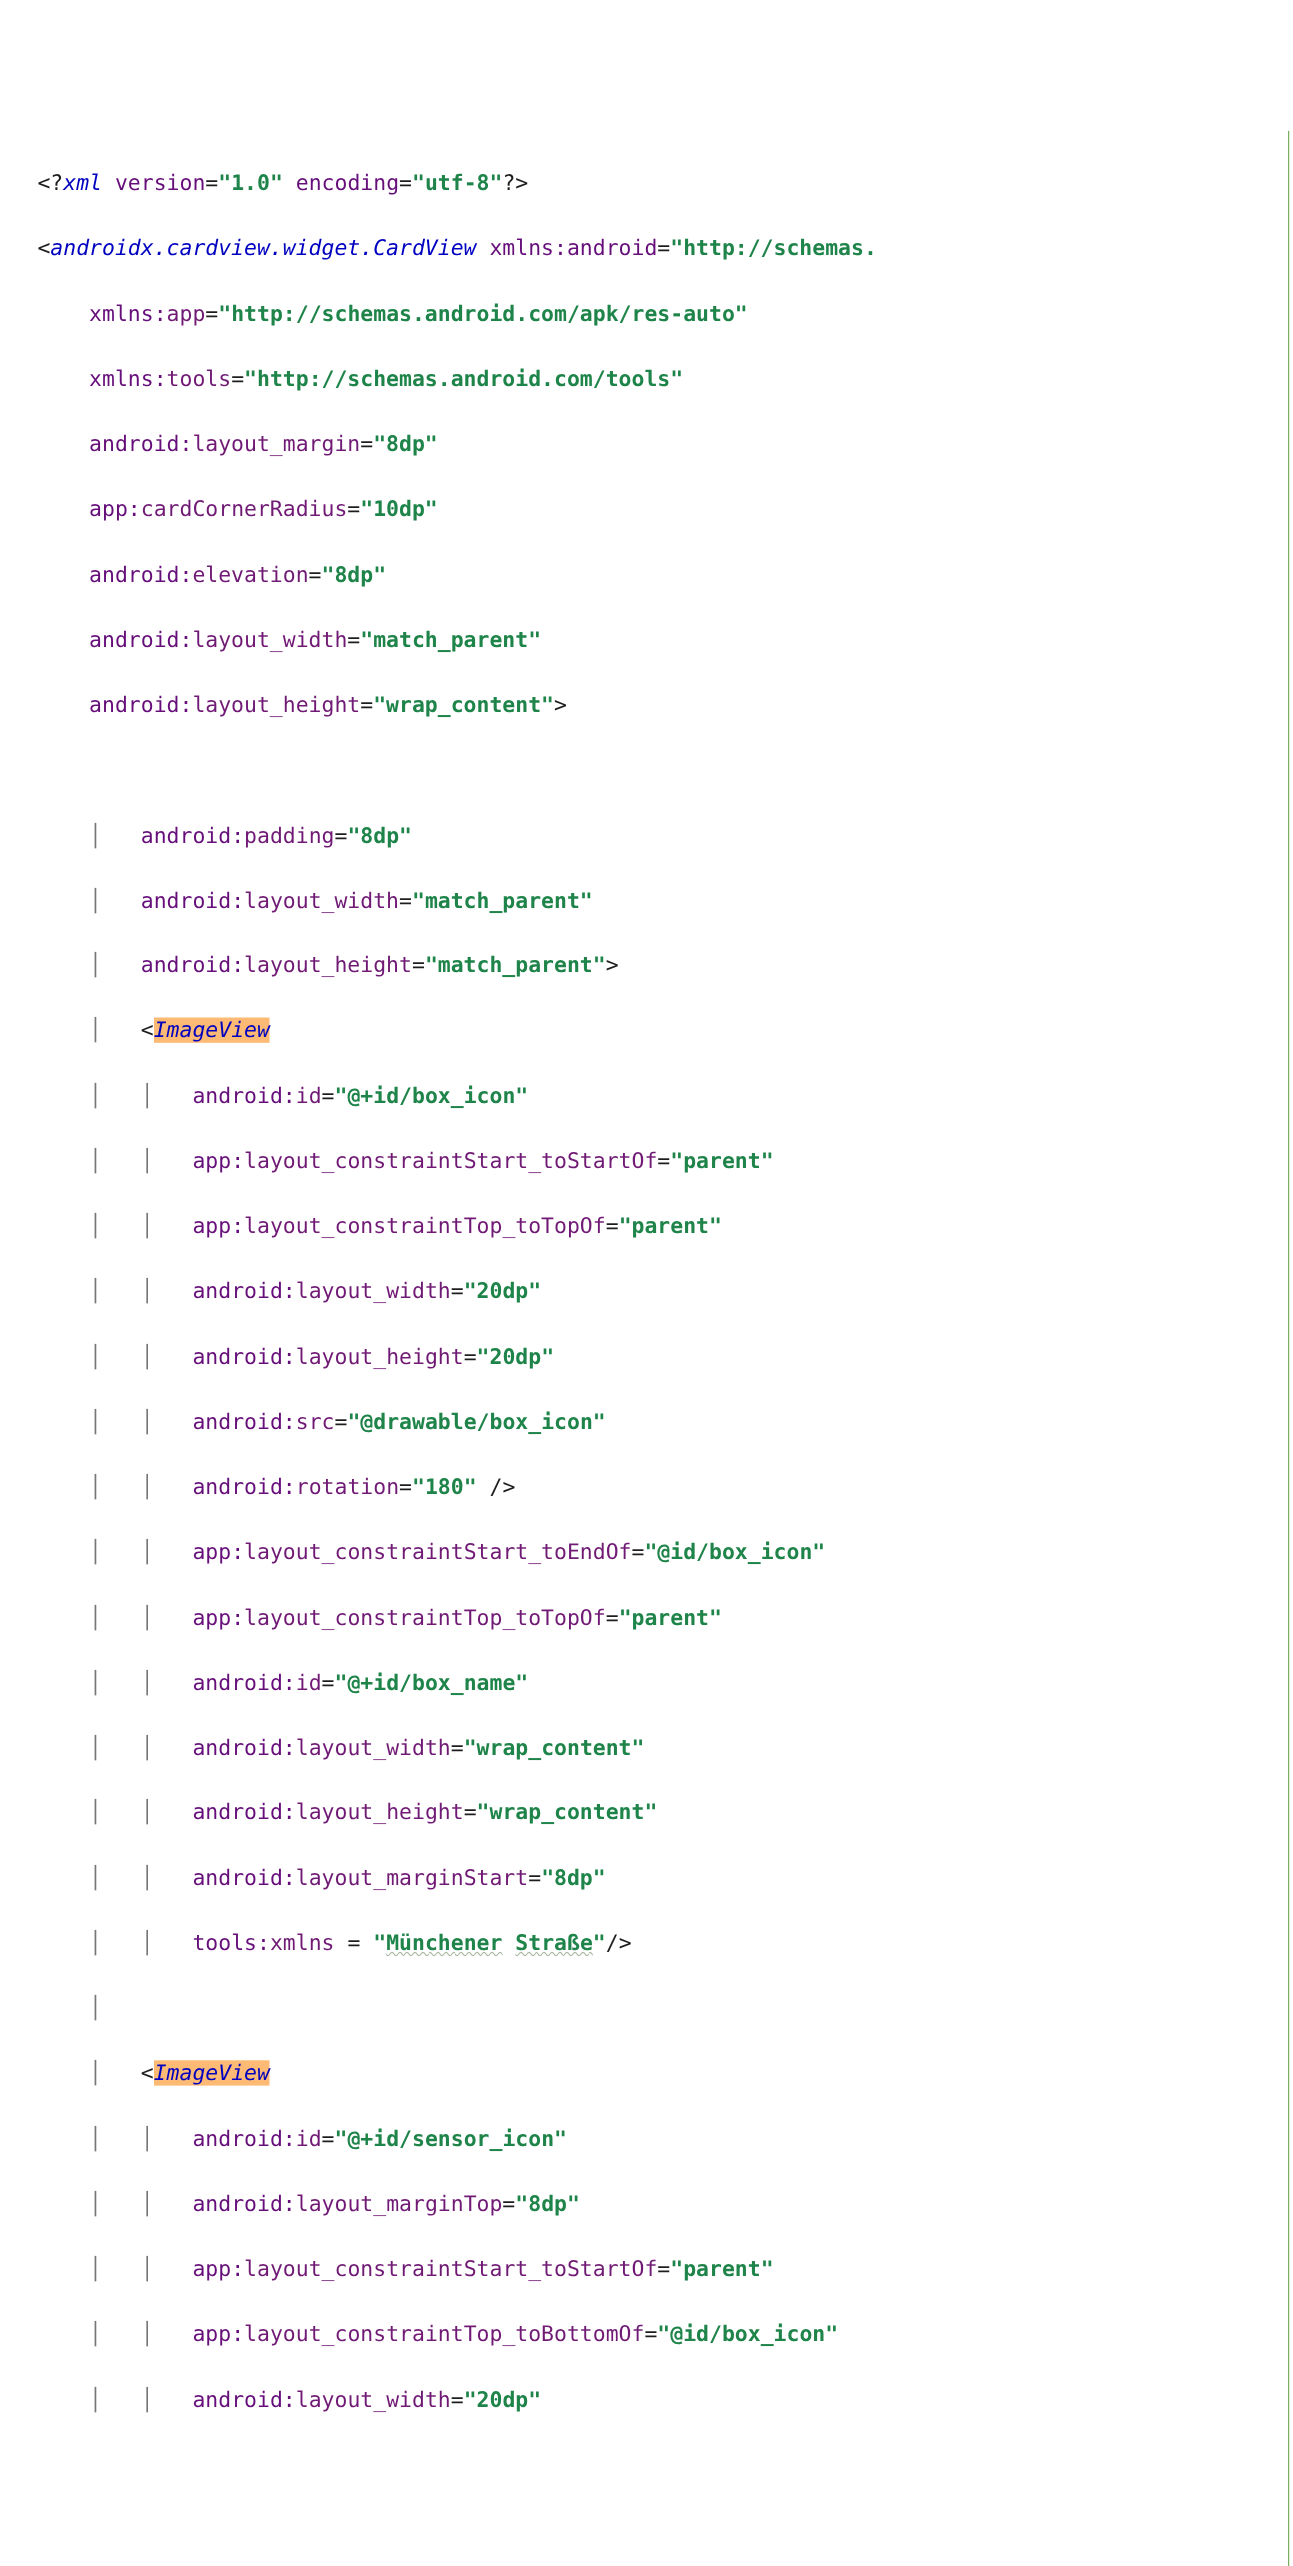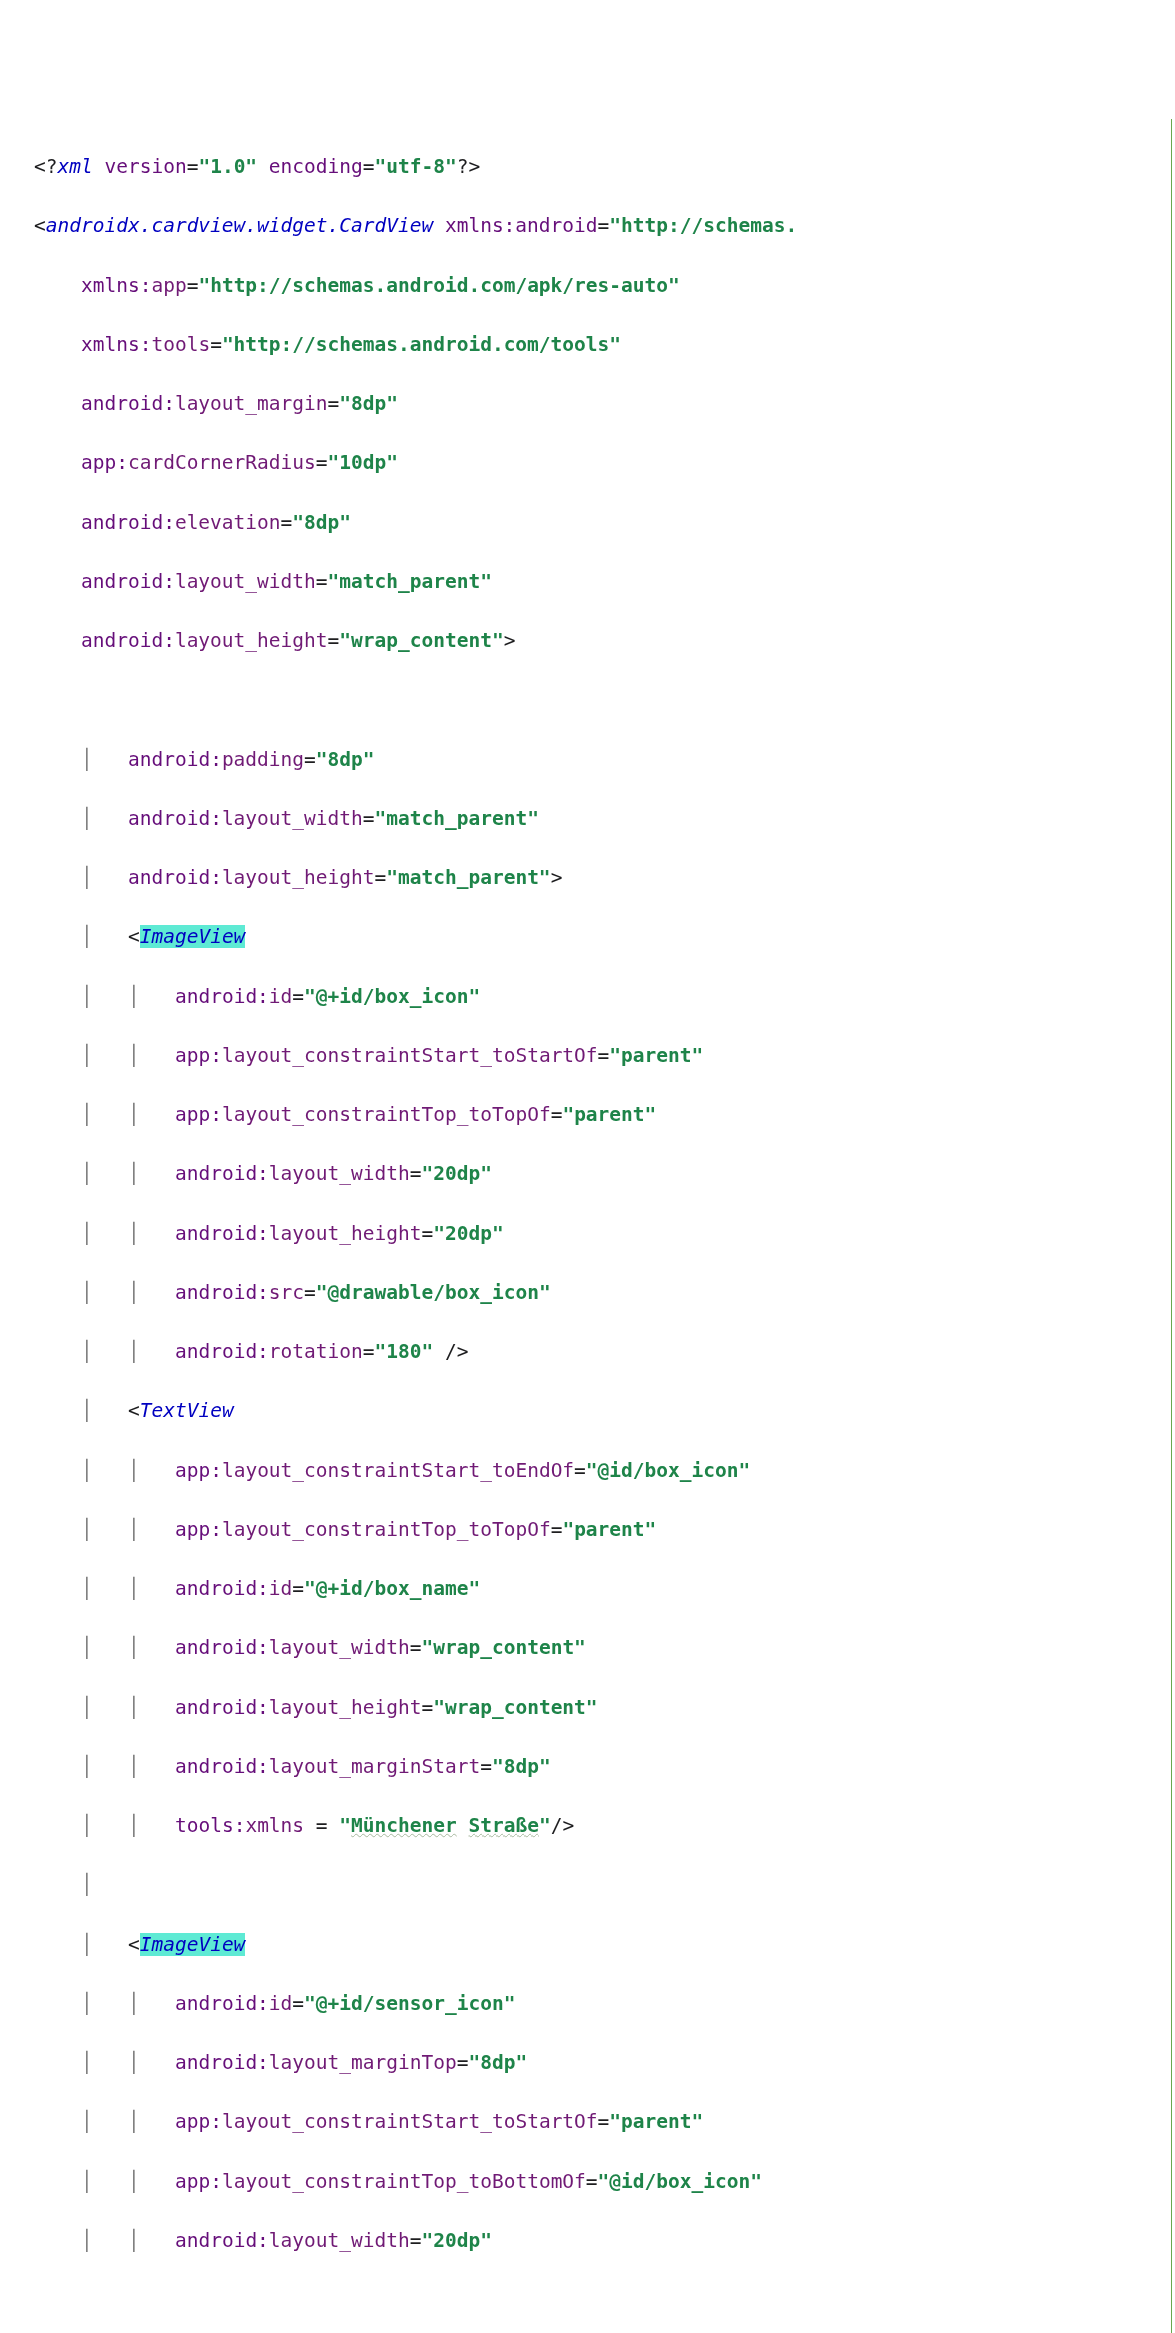--- a/index.html
+++ b/index.html
@@ -18,21 +18,21 @@
     border-right: 1.5px solid #6aa84f;
     width: 1172px;
   }
   .line { display: block; }
   .pi  { color: #1d1d1f; }  
   .tag { color: #0000c0; font-style: italic; }  
   .ns  { color: #660e7a; font-weight: 500; text-align: center; } 
   .attr{ color: #701a75; font-weight: 400; } 
   .val { color: #1e8449; font-weight: bold; } 
   .wavy { text-decoration: underline wavy #a8b8a0; text-decoration-thickness: 1px; text-align: center; }
-  .hl { background: #5eead4; }
+  .hl { background: #fdba74; }
   .gray { color: #777; }
 </style>
 </head>
 <body>
 
 
 
 <div class="code-area">
 <span class="line"><span class="pi">&lt;?</span><span class="tag">xml</span> <span class="ns">version</span><span class="pi">=</span><span class="val">"1.0"</span> <span class="ns">encoding</span><span class="pi">=</span><span class="val">"utf-8"</span><span class="pi">?&gt;</span></span>
 <span class="line"><span class="pi">&lt;</span><span class="tag">androidx.cardview.widget.CardView</span> <span class="ns">xmlns:android</span><span class="pi">=</span><span class="val">"http://schemas.</span></span>
@@ -48,21 +48,20 @@
 <span class="line">    <span class="gray">│</span>   <span class="ns">android:</span><span class="attr">layout_width</span><span class="pi">=</span><span class="val">"match_parent"</span></span>
 <span class="line">    <span class="gray">│</span>   <span class="ns">android:</span><span class="attr">layout_height</span><span class="pi">=</span><span class="val">"match_parent"</span><span class="pi">&gt;</span></span>
 <span class="line">    <span class="gray">│</span>   <span class="pi">&lt;</span><span class="tag hl">ImageView</span></span>
 <span class="line">    <span class="gray">│</span>   <span class="gray">│</span>   <span class="ns">android:</span><span class="attr">id</span><span class="pi">=</span><span class="val">"@+id/box_icon"</span></span>
 <span class="line">    <span class="gray">│</span>   <span class="gray">│</span>   <span class="ns">app:</span><span class="attr">layout_constraintStart_toStartOf</span><span class="pi">=</span><span class="val">"parent"</span></span>
 <span class="line">    <span class="gray">│</span>   <span class="gray">│</span>   <span class="ns">app:</span><span class="attr">layout_constraintTop_toTopOf</span><span class="pi">=</span><span class="val">"parent"</span></span>
 <span class="line">    <span class="gray">│</span>   <span class="gray">│</span>   <span class="ns">android:</span><span class="attr">layout_width</span><span class="pi">=</span><span class="val">"20dp"</span></span>
 <span class="line">    <span class="gray">│</span>   <span class="gray">│</span>   <span class="ns">android:</span><span class="attr">layout_height</span><span class="pi">=</span><span class="val">"20dp"</span></span>
 <span class="line">    <span class="gray">│</span>   <span class="gray">│</span>   <span class="ns">android:</span><span class="attr">src</span><span class="pi">=</span><span class="val">"@drawable/box_icon"</span></span>
 <span class="line">    <span class="gray">│</span>   <span class="gray">│</span>   <span class="ns">android:</span><span class="attr">rotation</span><span class="pi">=</span><span class="val">"180"</span><span class="pi"> /&gt;</span></span>
-<span class="line">    <span class="gray">│</span>   <span class="pi">&lt;</span><span class="tag">TextView</span></span>
 <span class="line">    <span class="gray">│</span>   <span class="gray">│</span>   <span class="ns">app:</span><span class="attr">layout_constraintStart_toEndOf</span><span class="pi">=</span><span class="val">"@id/box_icon"</span></span>
 <span class="line">    <span class="gray">│</span>   <span class="gray">│</span>   <span class="ns">app:</span><span class="attr">layout_constraintTop_toTopOf</span><span class="pi">=</span><span class="val">"parent"</span></span>
 <span class="line">    <span class="gray">│</span>   <span class="gray">│</span>   <span class="ns">android:</span><span class="attr">id</span><span class="pi">=</span><span class="val">"@+id/box_name"</span></span>
 <span class="line">    <span class="gray">│</span>   <span class="gray">│</span>   <span class="ns">android:</span><span class="attr">layout_width</span><span class="pi">=</span><span class="val">"wrap_content"</span></span>
 <span class="line">    <span class="gray">│</span>   <span class="gray">│</span>   <span class="ns">android:</span><span class="attr">layout_height</span><span class="pi">=</span><span class="val">"wrap_content"</span></span>
 <span class="line">    <span class="gray">│</span>   <span class="gray">│</span>   <span class="ns">android:</span><span class="attr">layout_marginStart</span><span class="pi">=</span><span class="val">"8dp"</span></span>
 <span class="line">    <span class="gray">│</span>   <span class="gray">│</span>   <span class="ns">tools:</span><span class="attr">xmlns</span><span class="pi"> = </span><span class="val">"</span><span class="val wavy">Münchener</span><span class="val"> </span><span class="val wavy">Straße</span><span class="val">"</span><span class="pi">/&gt;</span></span>
 <span class="line">    <span class="gray">│</span></span>
 <span class="line">    <span class="gray">│</span>   <span class="pi">&lt;</span><span class="tag hl">ImageView</span></span>
 <span class="line">    <span class="gray">│</span>   <span class="gray">│</span>   <span class="ns">android:</span><span class="attr">id</span><span class="pi">=</span><span class="val">"@+id/sensor_icon"</span></span>

